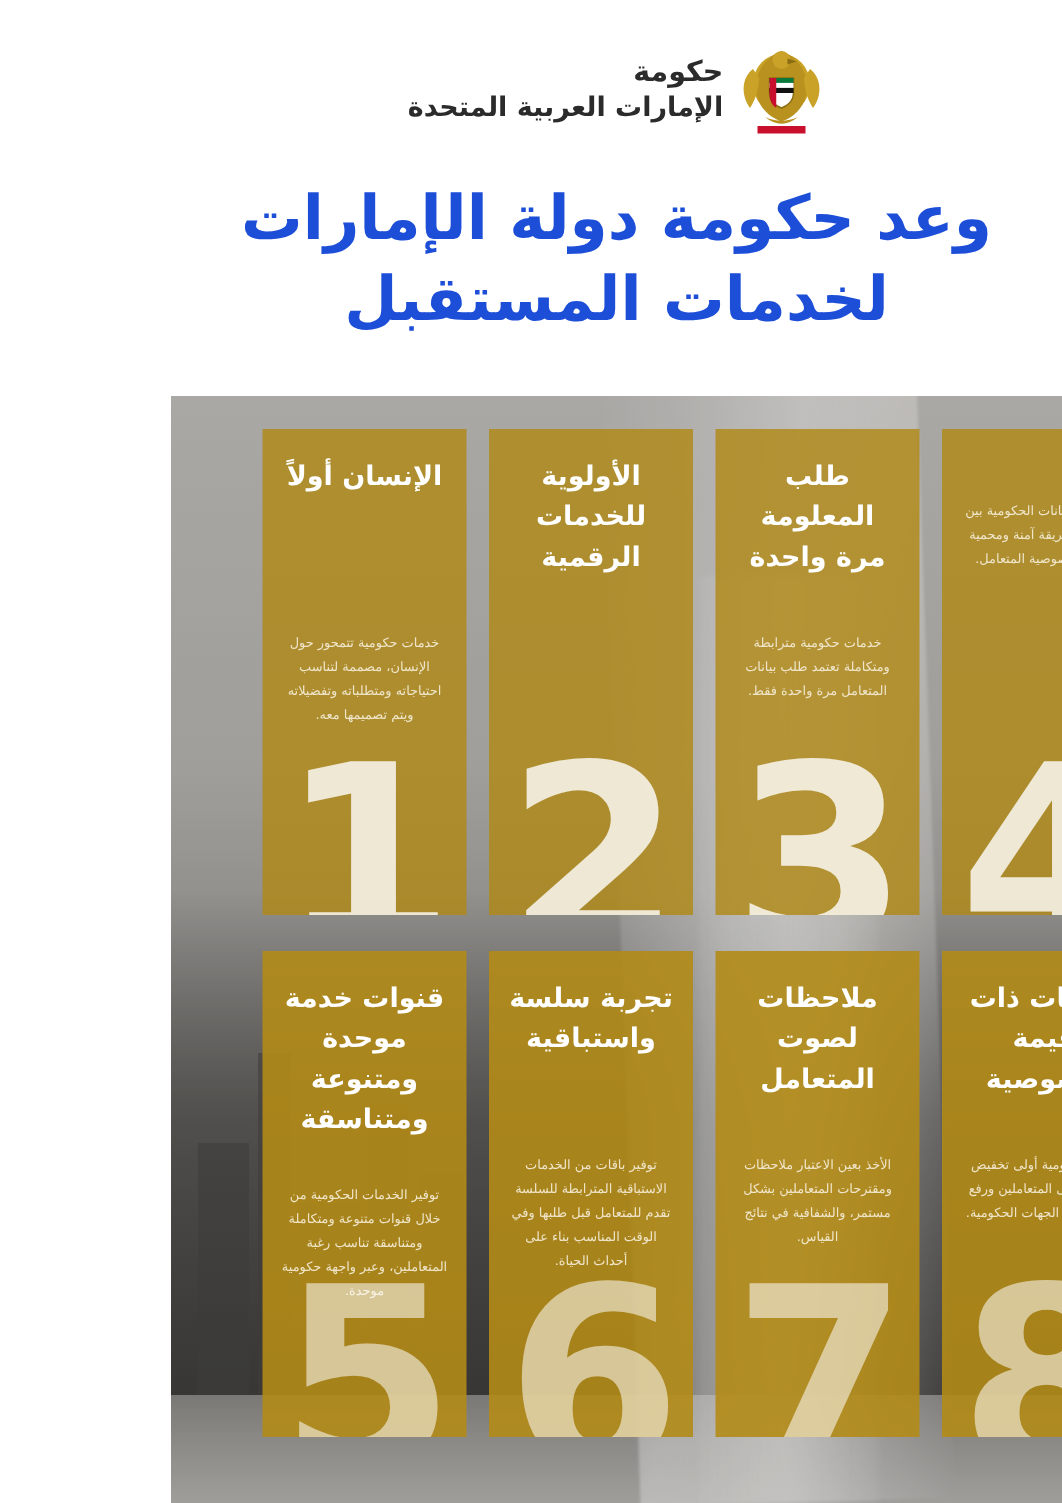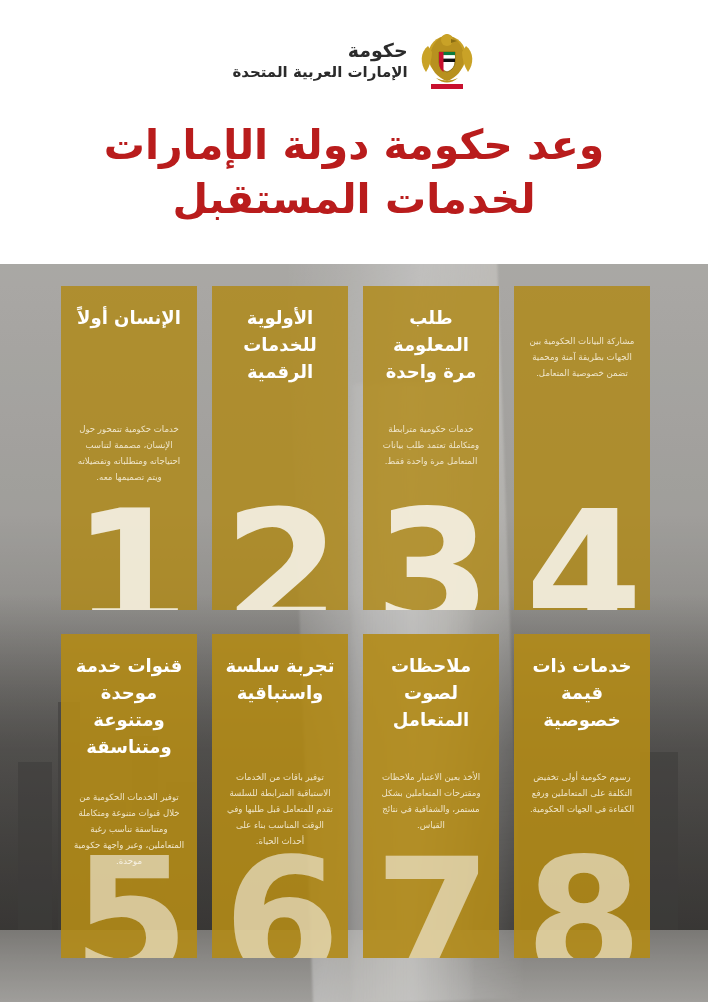--- a/index.html
+++ b/index.html
@@ -4,21 +4,21 @@
 <style>
   * { box-sizing: border-box; margin: 0; padding: 0; }
   html, body {
     width: 708px;
     height: 1002px;
     background: #ffffff;
     font-family: "DejaVu Sans", "Liberation Sans", sans-serif;
   }
   .page {
     position: relative;
-    width: 708px;
+    width: 594px;
     height: 1002px;
     overflow: hidden;
     background: #fff;
   }
 
   
   .header {
     position: absolute;
     top: 0; left: 0; right: 0;
     height: 264px;
@@ -44,31 +44,31 @@
     text-align: right;
     line-height: 1.25;
   }
   .gov-text .l1 {
     font-size: 19px;
     font-weight: bold;
     color: #2b2b2b;
     letter-spacing: 0px;
   }
   .gov-text .l2 {
-    font-size: 15px;
+    font-size: 18px;
     font-weight: bold;
     color: #2b2b2b;
   }
 
   .main-title {
     position: absolute;
     top: 118px;
     left: 0; right: 0;
     text-align: center;
-    color: #b91c1c;
+    color: #1d4ed8;
     font-weight: bold;
     font-size: 41px;
     line-height: 1.32;
     letter-spacing: 0.5px;
   }
   .main-title .ln2 { display: block; }
 
   
   .band {
     position: absolute;

